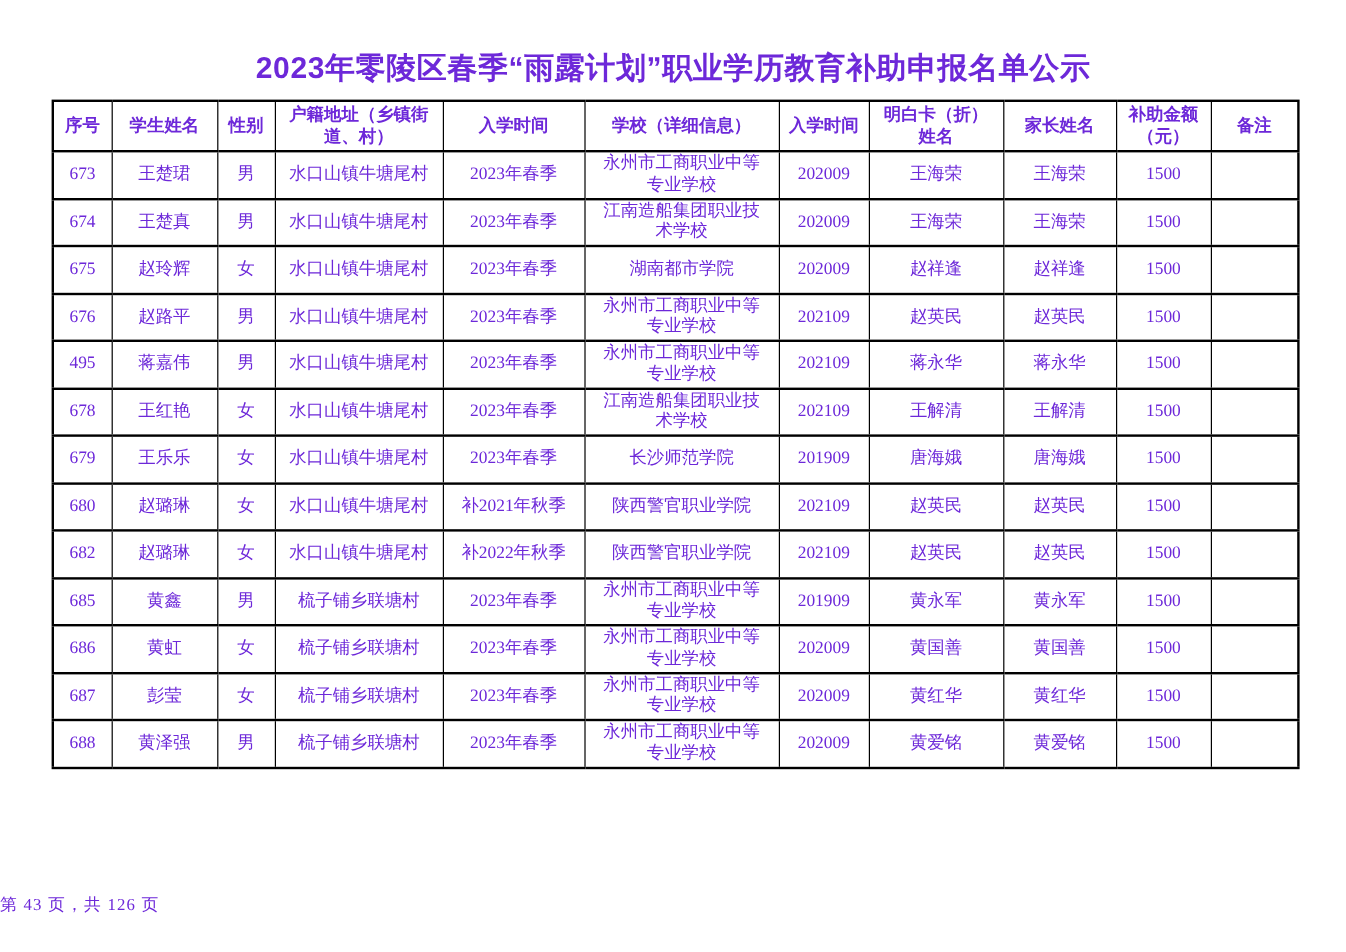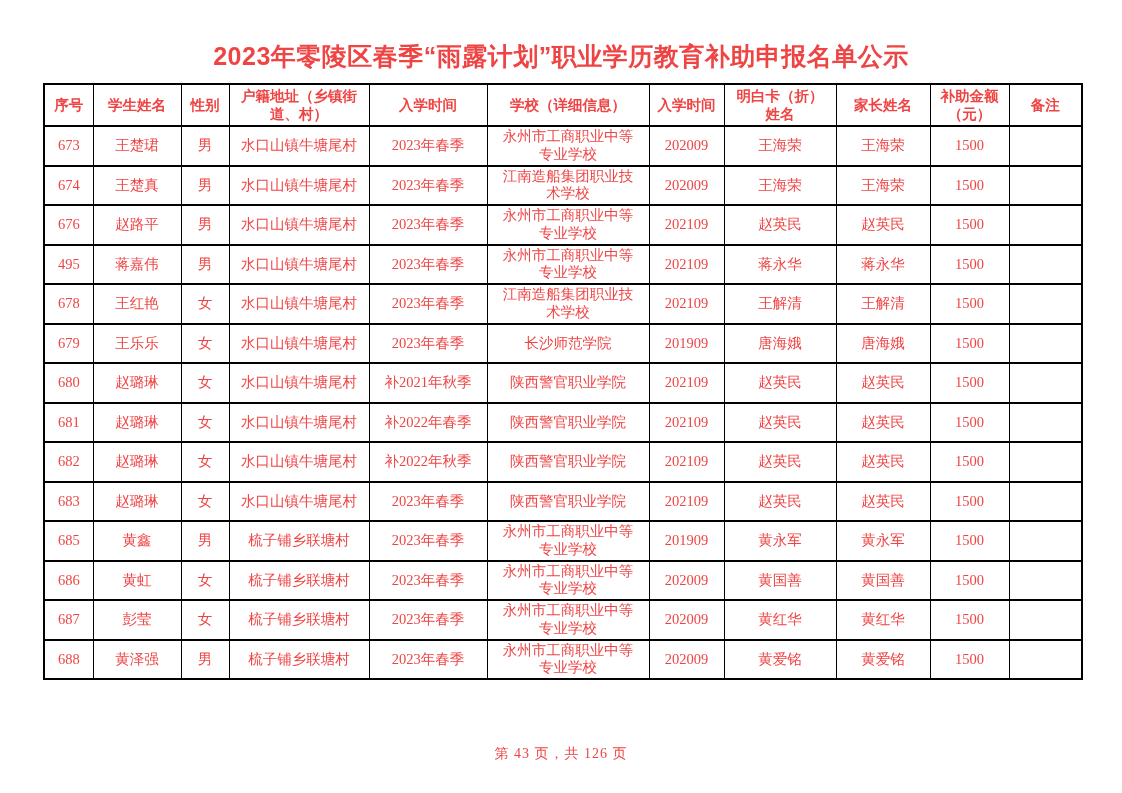--- a/index.html
+++ b/index.html
@@ -5,21 +5,21 @@
   html, body {
     margin: 0;
     padding: 0;
     background: #ffffff;
   }
   .page {
     position: relative;
     width: 1122px;
     height: 793px;
     background: #ffffff;
-    color: #ef4444;
+    color: #6d28d9;
     font-family: "Liberation Serif", serif;
     overflow: hidden;
   }
   .doc-title {
     position: absolute;
     top: 40px;
     left: 0;
     width: 100%;
     text-align: center;
     font-family: "Liberation Sans", sans-serif;
@@ -60,21 +60,20 @@
     font-family: "Liberation Serif", serif;
     font-size: 14.5px;
     line-height: 1.2;
     height: 37.5px;
   }
   .page-footer {
     position: absolute;
     top: 745px;
     left: 0;
     width: 100%;
-    text-align: center;
     font-family: "Liberation Serif", serif;
     font-size: 14px;
     letter-spacing: 1px;
   }
 </style>
 </head>
 <body>
 
 <div class="page">
 
@@ -135,20 +134,33 @@
           <td>2023年春季</td>
           <td>江南造船集团职业技
 术学校</td>
           <td>202009</td>
           <td>王海荣</td>
           <td>王海荣</td>
           <td>1500</td>
           <td></td>
         </tr>
         <tr>
+          <td>675</td>
+          <td>赵玲辉</td>
+          <td>女</td>
+          <td>水口山镇牛塘尾村</td>
+          <td>2023年春季</td>
+          <td>湖南都市学院</td>
+          <td>202009</td>
+          <td>赵祥逢</td>
+          <td>赵祥逢</td>
+          <td>1500</td>
+          <td></td>
+        </tr>
+        <tr>
           <td>676</td>
           <td>赵路平</td>
           <td>男</td>
           <td>水口山镇牛塘尾村</td>
           <td>2023年春季</td>
           <td>永州市工商职业中等
 专业学校</td>
           <td>202109</td>
           <td>赵英民</td>
           <td>赵英民</td>
@@ -203,51 +215,25 @@
           <td>水口山镇牛塘尾村</td>
           <td>补2021年秋季</td>
           <td>陕西警官职业学院</td>
           <td>202109</td>
           <td>赵英民</td>
           <td>赵英民</td>
           <td>1500</td>
           <td></td>
         </tr>
         <tr>
-          <td>681</td>
-          <td>赵璐琳</td>
-          <td>女</td>
-          <td>水口山镇牛塘尾村</td>
-          <td>补2022年春季</td>
-          <td>陕西警官职业学院</td>
-          <td>202109</td>
-          <td>赵英民</td>
-          <td>赵英民</td>
-          <td>1500</td>
-          <td></td>
-        </tr>
-        <tr>
           <td>682</td>
           <td>赵璐琳</td>
           <td>女</td>
           <td>水口山镇牛塘尾村</td>
           <td>补2022年秋季</td>
-          <td>陕西警官职业学院</td>
-          <td>202109</td>
-          <td>赵英民</td>
-          <td>赵英民</td>
-          <td>1500</td>
-          <td></td>
-        </tr>
-        <tr>
-          <td>683</td>
-          <td>赵璐琳</td>
-          <td>女</td>
-          <td>水口山镇牛塘尾村</td>
-          <td>2023年春季</td>
           <td>陕西警官职业学院</td>
           <td>202109</td>
           <td>赵英民</td>
           <td>赵英民</td>
           <td>1500</td>
           <td></td>
         </tr>
         <tr>
           <td>685</td>
           <td>黄鑫</td>

